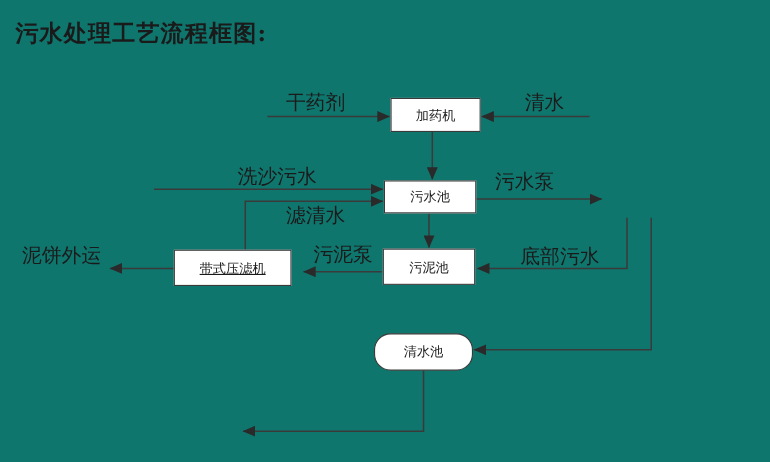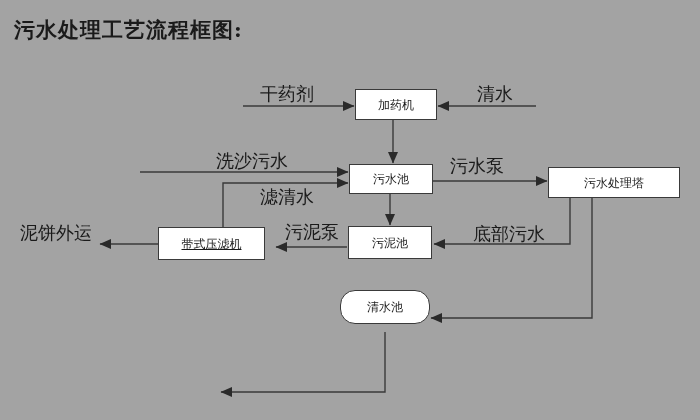--- a/index.html
+++ b/index.html
@@ -1,20 +1,20 @@
 <!DOCTYPE html>
 <html><head>
 <meta charset="utf-8">
 <style>
   html, body { margin: 0; padding: 0; background: #ffffff; }
   .canvas {
     position: relative;
     width: 700px;
     height: 420px;
-    background: #a3a3a3;
+    background: #0f766e;
     font-family: "DejaVu Serif", "Liberation Serif", serif;
     color: #1a1a1a;
     overflow: hidden;
   }
   .page-title {
     position: absolute;
     left: 14px;
     top: 16px;
     font-size: 21px;
     font-weight: bold;
@@ -69,24 +69,23 @@
       <polyline points="347,247 276,247" marker-end="url(#ah)"></polyline>
       <polyline points="570,198 570,244 434,244" marker-end="url(#ah)"></polyline>
       <polyline points="592,198 592,318 431,318" marker-end="url(#ah)"></polyline>
       <polyline points="158,244 100,244" marker-end="url(#ah)"></polyline>
       <polyline points="385,332 385,392 221,392" marker-end="url(#ah)"></polyline>
     </g>
   </svg>
 
   <div class="node" style="left:355px; top:89px;  width:82px;  height:31px;">加药机</div>
   <div class="node" style="left:349px; top:164px; width:84px;  height:30px;">污水池</div>
-  <div class="node" style="left:548px; top:167px; width:132px; height:31px;">污水处理塔</div>
   <div class="node" style="left:348px; top:226px; width:84px;  height:33px;">污泥池</div>
   <div class="node" style="left:158px; top:227px; width:107px; height:33px;text-decoration:underline;">带式压滤机</div>
-  <div class="node" style="left:340px; top:290px; width:90px;  height:34px;border-radius:15px;">清水池</div>
+  <div class="node" style="left:340px; top:303px; width:90px;  height:34px;border-radius:15px;">清水池</div>
 
   <div class="lbl" style="left:287px; top:85px;">干药剂</div>
   <div class="lbl" style="left:495px; top:85px;">清水</div>
   <div class="lbl" style="left:211px; top:152px;margin-left:41px;">洗沙污水</div>
   <div class="lbl" style="left:477px; top:157px;">污水泵</div>
   <div class="lbl" style="left:287px; top:188px;">滤清水</div>
   <div class="lbl" style="left:312px; top:223px;">污泥泵</div>
   <div class="lbl" style="left:509px; top:225px;">底部污水</div>
   <div class="lbl" style="left:56px; top:224px;">泥饼外运</div>
 

